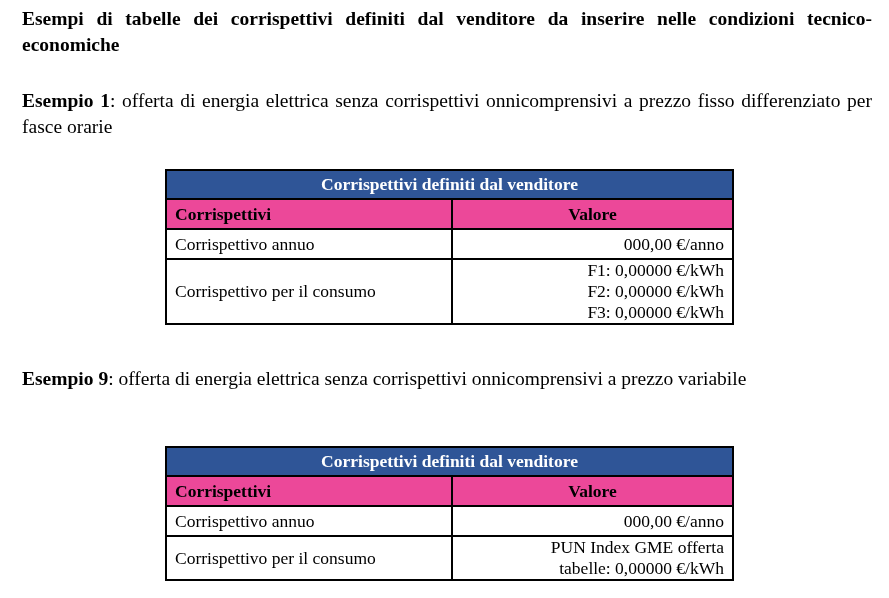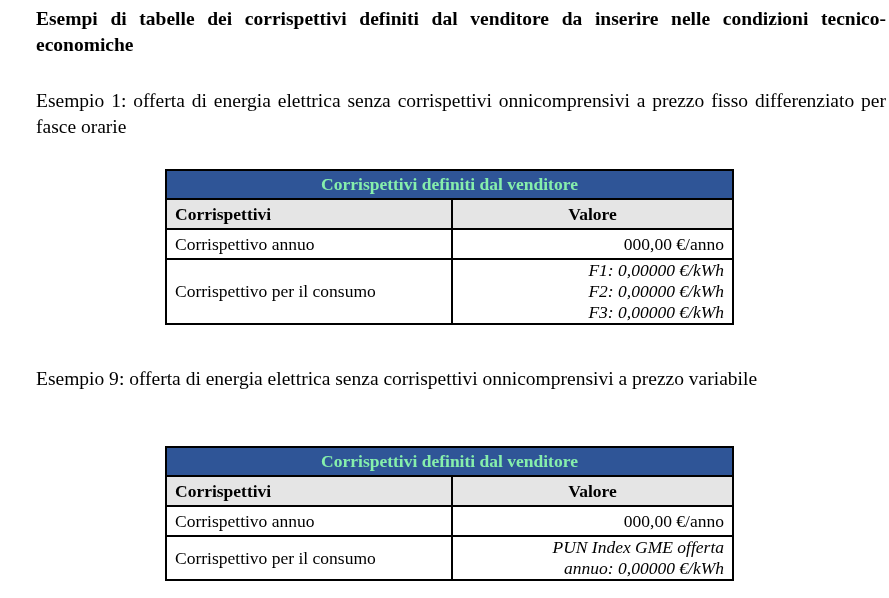--- a/index.html
+++ b/index.html
@@ -10,68 +10,68 @@
     body {
       width: 889px;
       height: 598px;
       position: relative;
       overflow: hidden;
       font-family: "Liberation Serif", "DejaVu Serif", serif;
       color: #000;
     }
     .para {
       position: absolute;
-      left: 36px;
+      left: 22px;
       width: 850px;
       font-size: 19.5px;
       line-height: 26px;
       text-align: justify;
       text-align-last: left;
     }
     .title {
       top: 6px;
       font-weight: bold;
     }
     .ex1 { top: 88px; }
     .ex2 { top: 366px; }
-    .para b { font-weight: normal; }
+    .para b { font-weight: bold; }
 
     table.fees {
       position: absolute;
       left: 165px;
       width: 569px;
       border-collapse: collapse;
       font-size: 17.5px;
       line-height: 21px;
     }
     table.fees td, table.fees th {
       border: 2px solid #000;
       padding: 0 8px;
       vertical-align: middle;
     }
     table.fees .hdr th {
       background: #2F5597;
-      color: #86efac;
+      color: #ffffff;
       font-weight: bold;
       text-align: center;
       height: 27px;
     }
     table.fees .colhdr th {
-      background: #e5e5e5;
+      background: #ec4899;
       font-weight: bold;
       height: 28px;
     }
     table.fees .colhdr th.left { text-align: left; }
     table.fees .colhdr th.center { }
     table.fees td.c1 { width: 268px; text-align: left; }
     table.fees td.c2 { text-align: right; }
     table.fees tr.r1 td { height: 28px; }
     .t1 { top: 169px; }
     .t2 { top: 446px; }
-    .vline { display: block; font-style: italic; }
+    .vline { display: block; }
   </style>
 </head>
 <body>
 
 <div class="para title">Esempi di tabelle dei corrispettivi definiti dal venditore da inserire nelle condizioni tecnico-economiche</div>
 
 <div class="para ex1"><b>Esempio 1</b><span>: offerta di energia elettrica senza corrispettivi onnicomprensivi a prezzo fisso differenziato per fasce orarie</span></div>
 
 <table class="fees t1">
   <tbody>
@@ -109,17 +109,17 @@
     <th class="center">Valore</th>
   </tr>
   <tr class="r1">
     <td class="c1">Corrispettivo annuo</td>
     <td class="c2">000,00 €/anno</td>
   </tr>
   <tr class="r2">
     <td class="c1">Corrispettivo per il consumo</td>
     <td class="c2">
       <span class="vline">PUN Index GME offerta</span>
-      <span class="vline">annuo: 0,00000 €/kWh</span>
+      <span class="vline">tabelle: 0,00000 €/kWh</span>
     </td>
   </tr>
 </tbody>
   </table>
 
 </body></html>

